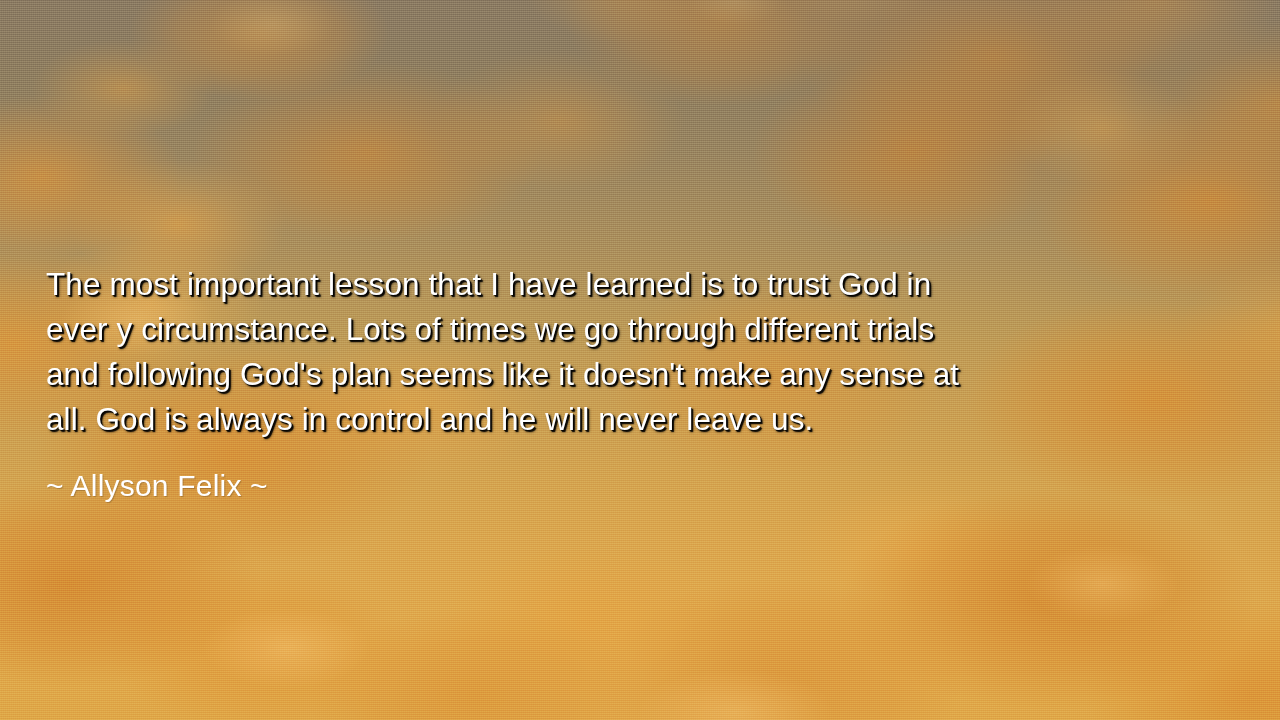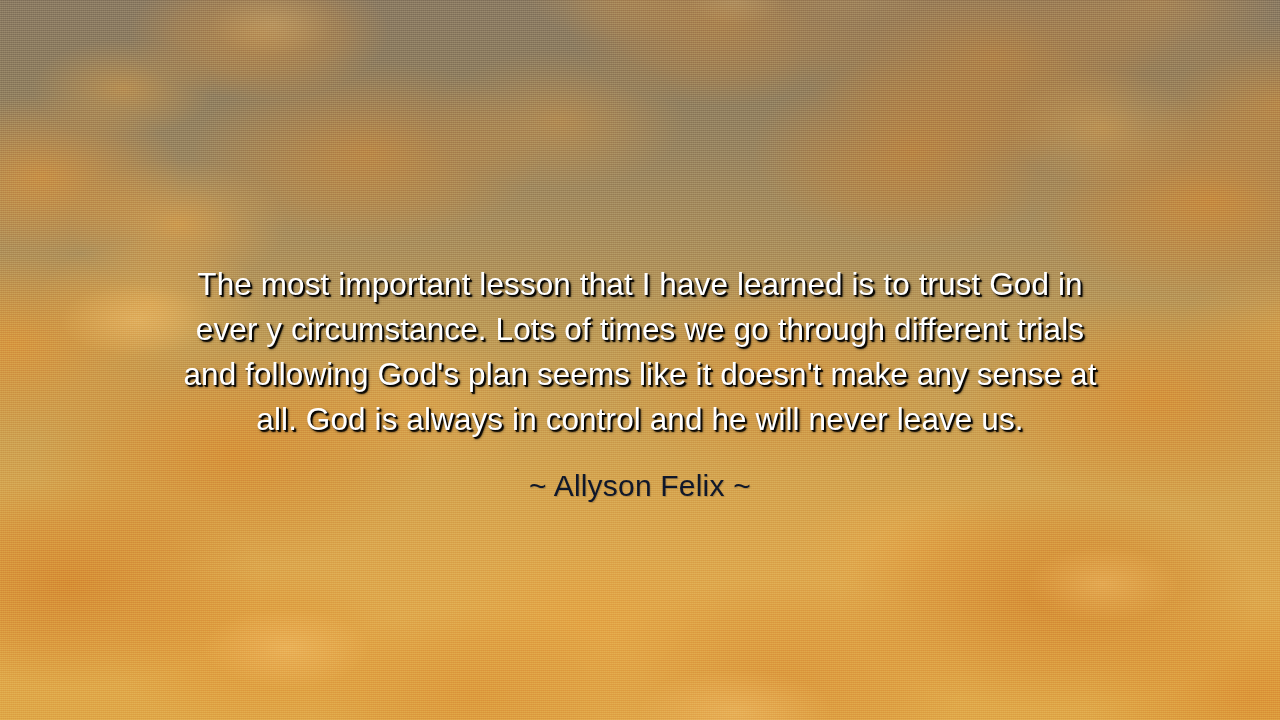--- a/index.html
+++ b/index.html
@@ -120,21 +120,21 @@
     mix-blend-mode: overlay;
     pointer-events: none;
   }
 
   
   .quote-block {
     position: absolute;
     left: 0;
     right: 0;
     top: 262px;
-    text-align: center;
+    text-align: left;
     padding: 0 46px;
     box-sizing: border-box;
   }
 
   .quote-text {
     margin: 0;
     color: #ffffff;
     font-size: 31.5px;
     line-height: 45px;
     font-weight: 400;
@@ -142,21 +142,21 @@
     white-space: pre-line;
     text-shadow:
       2px 2px 1px rgba(0,0,0,.92),
       2px 2px 3px rgba(0,0,0,.55),
       1px 1px 0 rgba(0,0,0,.65);
   }
 
   .attribution {
     margin: 0;
     padding-top: 26px;
-    color: #0f172a;
+    color: #ffffff;
     font-size: 30px;
     line-height: 36px;
     font-weight: 400;
     letter-spacing: .2px;
     text-shadow: 1px 1px 1px rgba(0,0,0,.18);
   }
 </style>
 </head>
 <body>
 

